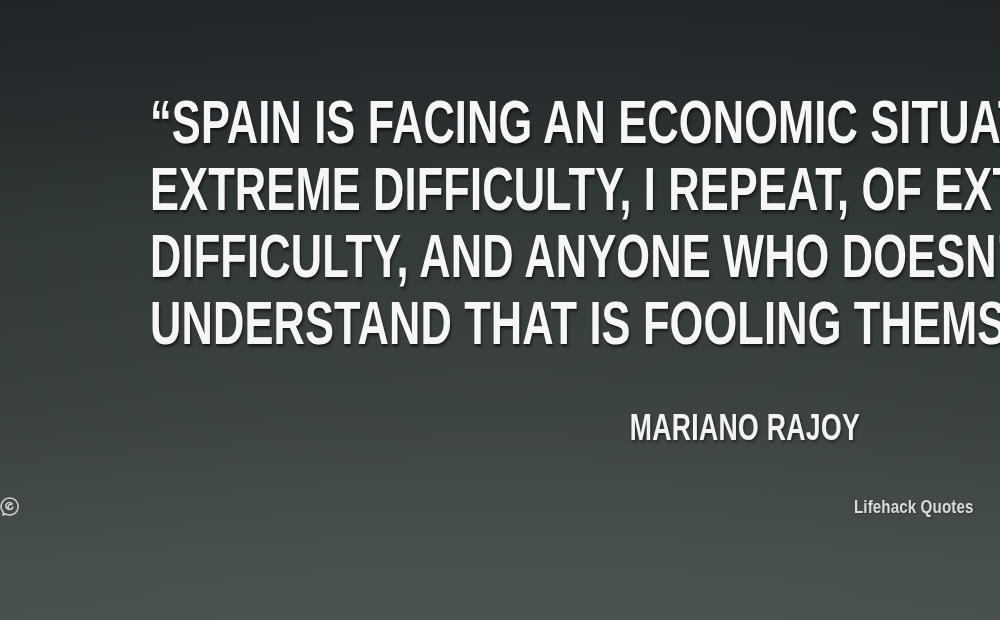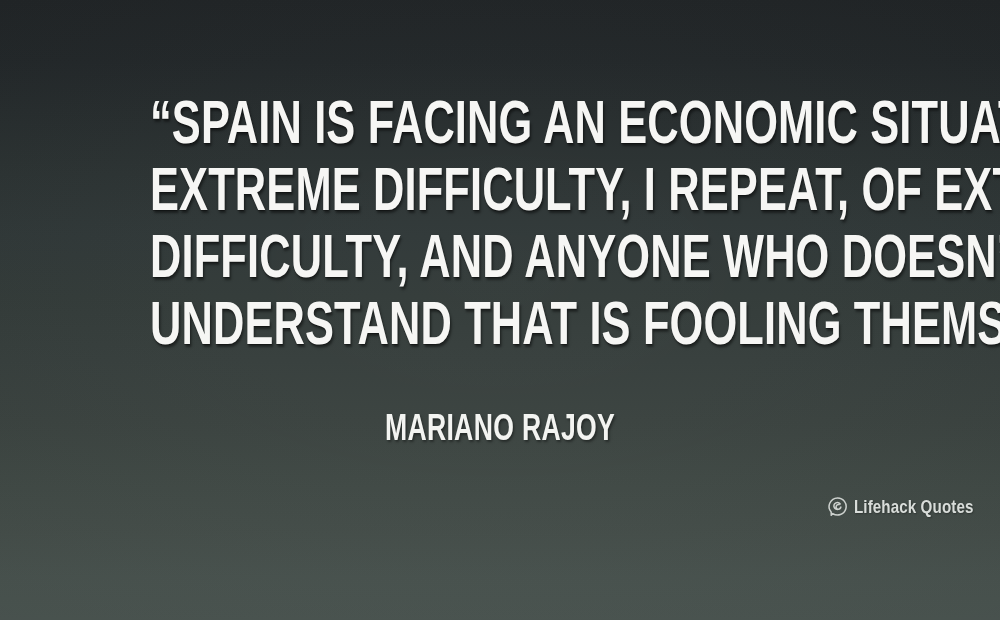--- a/index.html
+++ b/index.html
@@ -62,21 +62,21 @@
     text-shadow: 2px 3px 3px rgba(0,0,0,0.45),
                  0 1px 1px rgba(0,0,0,0.35);
   }
 
   
   #attribution {
     position: absolute;
     left: 0;
     top: 408px;
     width: 1000px;
-    text-align: center;
+    text-align: right;
   }
   #attribution .aline {
     display: block;
     color: #f3f4f1;
     font-weight: bold;
     font-size: 37px;
     line-height: 40px;
     letter-spacing: 0.4px;
     white-space: nowrap;
     transform: scaleX(0.72);
@@ -85,21 +85,21 @@
   }
 
   
   #footer {
     position: absolute;
     left: 0;
     top: 497px;
     width: 1000px;
     display: flex;
     align-items: center;
-    justify-content: flex-end;
+    justify-content: space-between;
     gap: 7px;
   }
   #footer .brand-logo {
     width: 19px;
     height: 19px;
     display: block;
     flex: 0 0 auto;
     opacity: 0.92;
   }
   #footer .brand-text {

